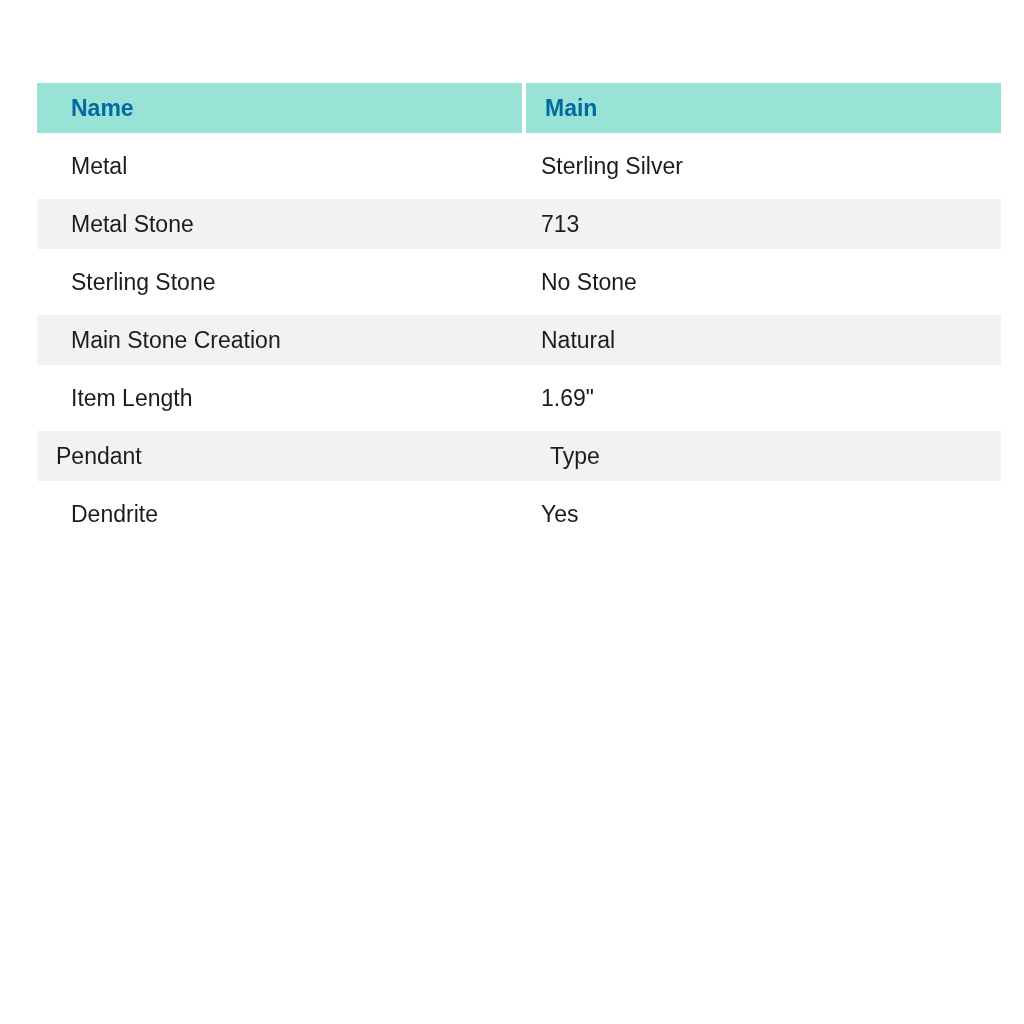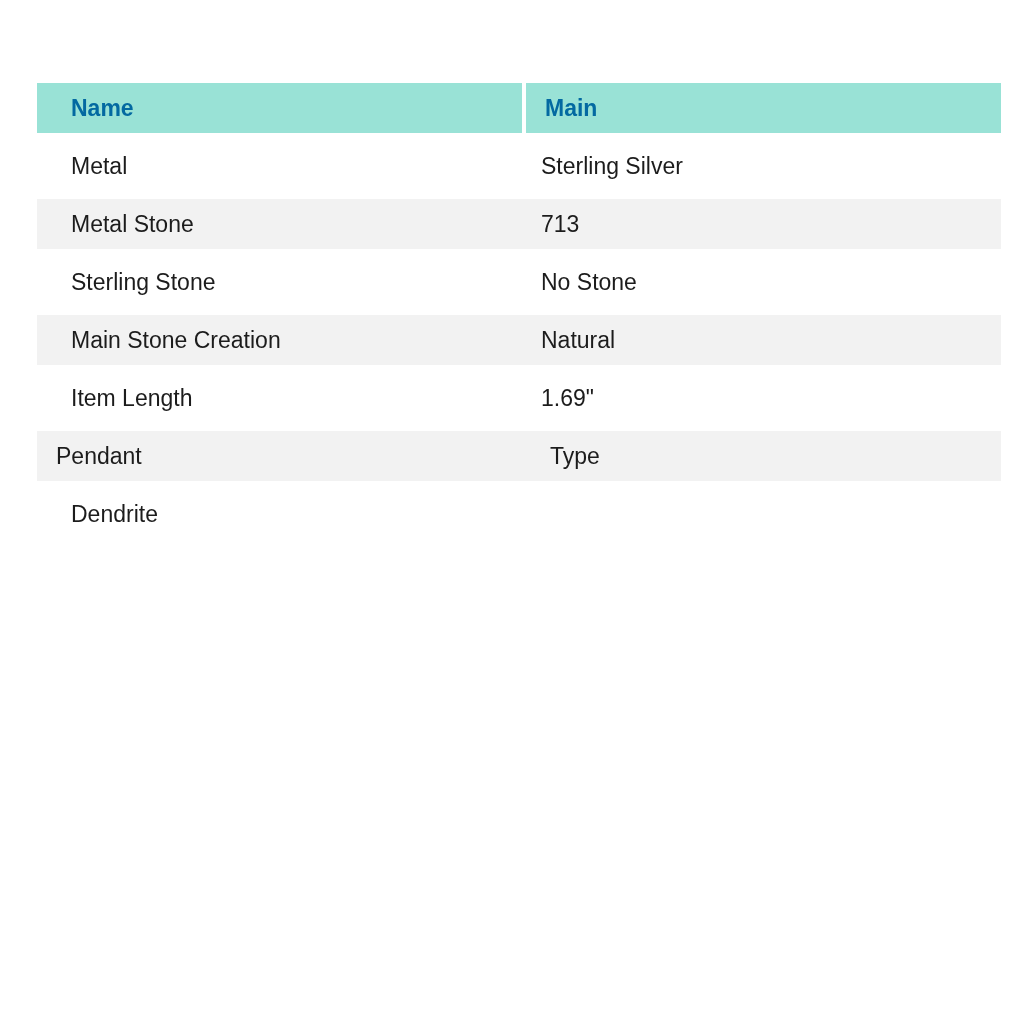--- a/index.html
+++ b/index.html
@@ -98,15 +98,16 @@
       <div class="row">
         <div class="cell name-cell">Item Length</div>
         <div class="cell value-cell">1.69"</div>
       </div>
       <div class="row">
         <div class="cell value-cell">Pendant</div>
         <div class="cell name-cell">Type</div>
       </div>
       <div class="row">
         <div class="cell name-cell">Dendrite</div>
+        <div class="cell value-cell">Yes</div>
       </div>
     </div>
 </div>
 
 </body></html>

